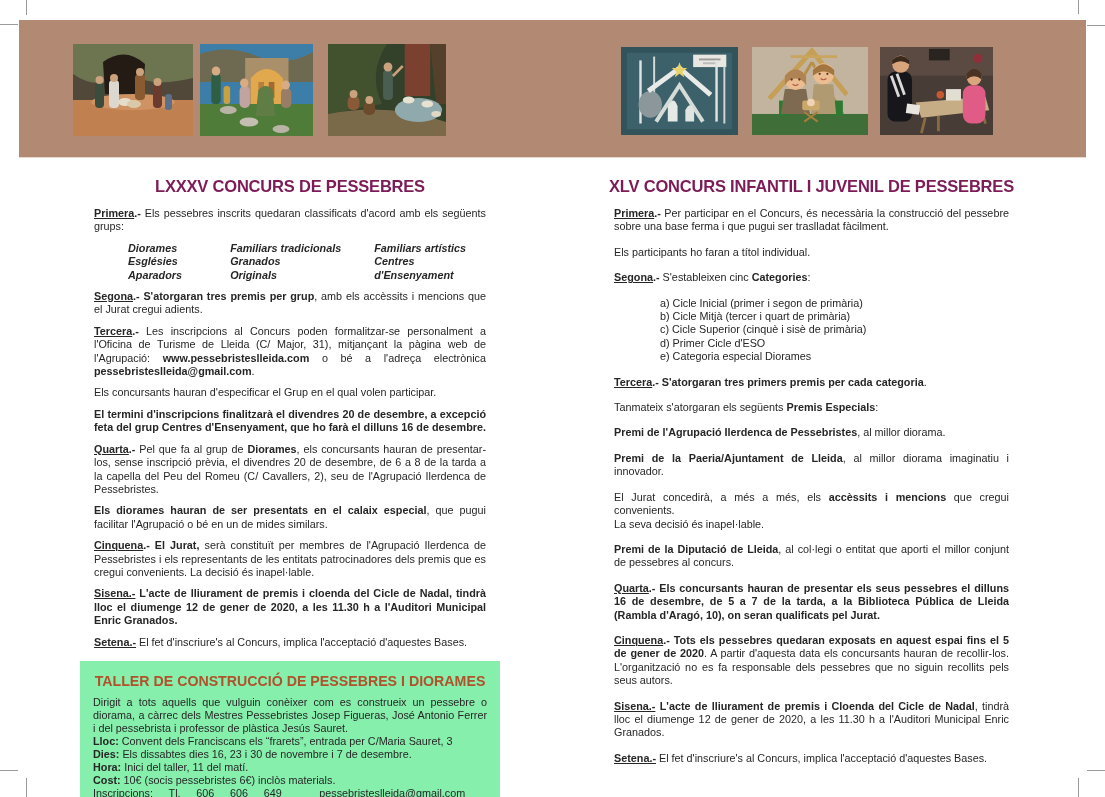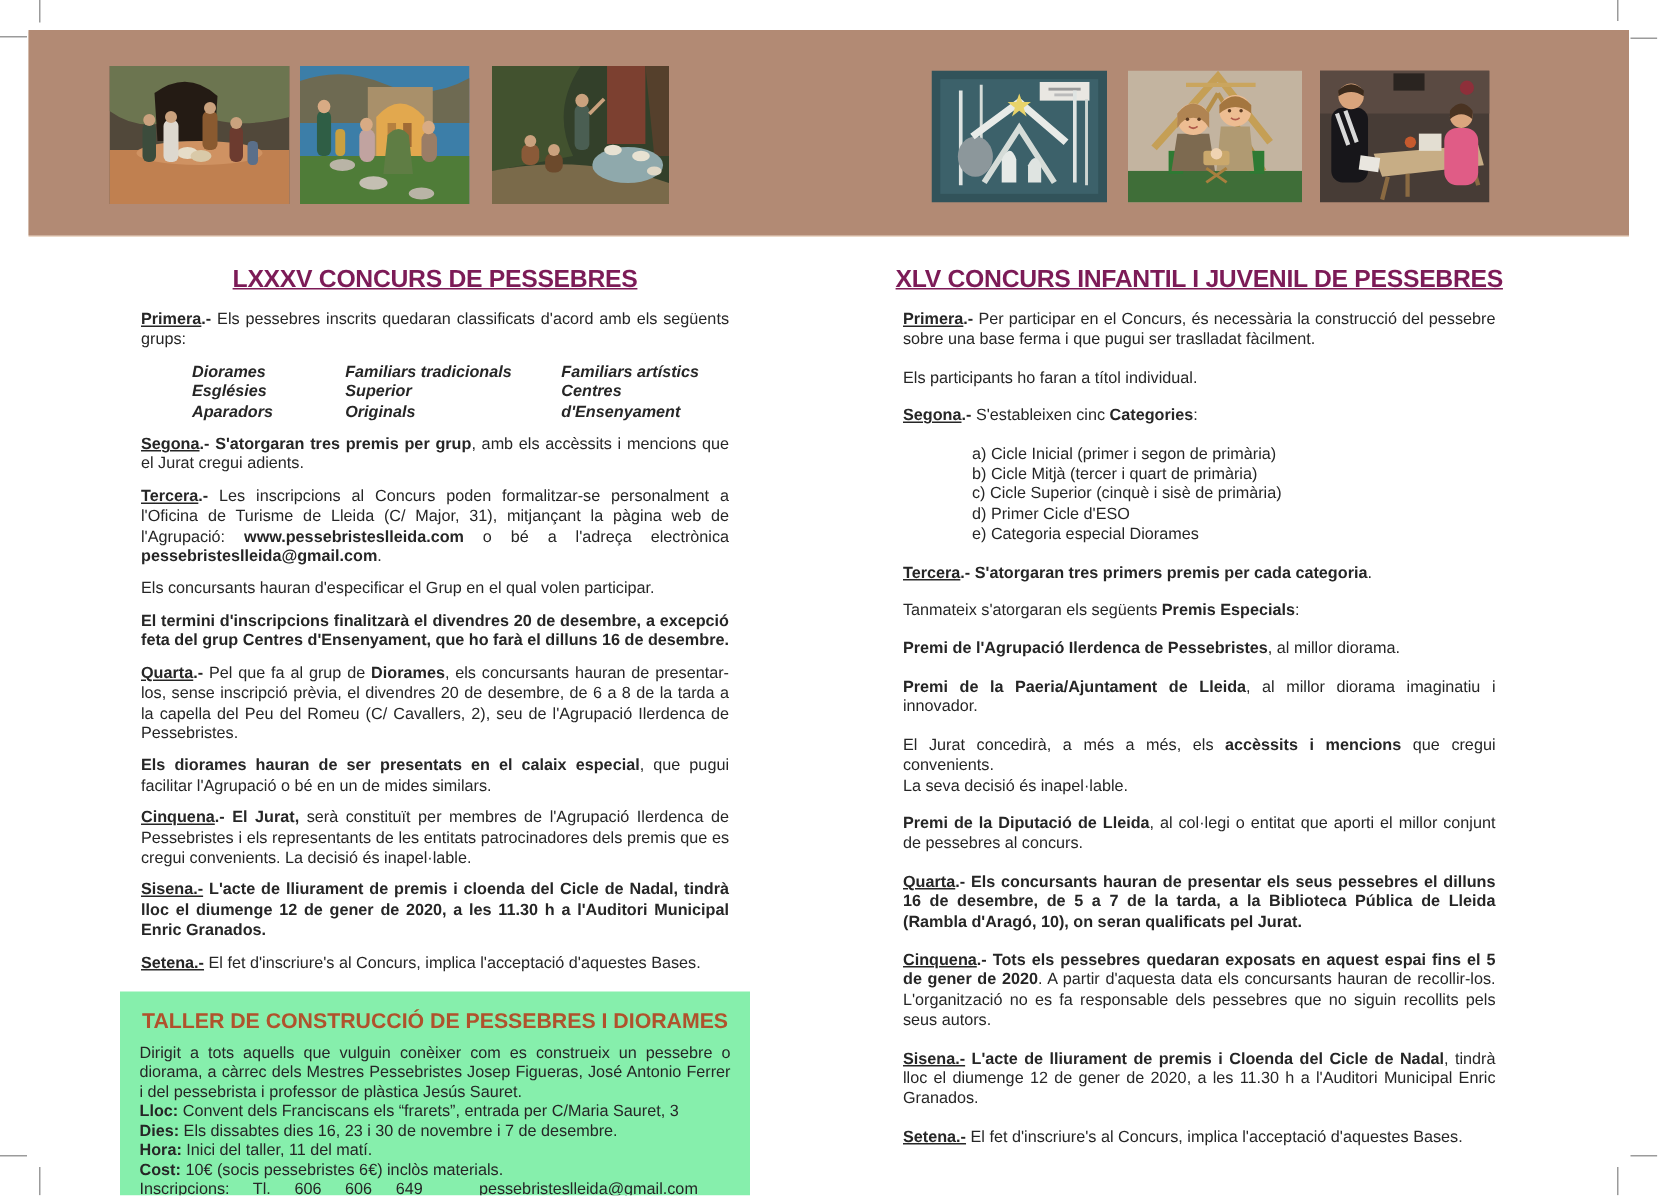--- a/index.html
+++ b/index.html
@@ -8,23 +8,23 @@
   
   .mark{position:absolute;background:#9b9b9b;}
   
   .band{position:absolute;left:19px;top:20px;width:1067px;height:137px;background:#b28a74;
         box-shadow:0 1px 0 0 #ecd9c9;}
   .photo{position:absolute;top:24px;width:120px;height:92px;}
   .photo svg{display:block;width:100%;height:100%;}
   
   .col{position:absolute;top:172px;font-size:10.8px;line-height:13.4px;}
   .col.left{left:80px;width:420px;}
-  .col.right{left:588px;width:423px;}
+  .col.right{left:600px;width:423px;}
   h1.title{font-size:16.5px;line-height:20px;font-weight:bold;color:#7c1b57;text-align:center;
-           margin:4px 0 11px;letter-spacing:-0.2px;text-decoration:underline;}
+           margin:4px 0 11px;letter-spacing:-0.2px;}
   .para{margin:0 14px 8px;text-align:justify;}
   .col.right .para{margin-bottom:12px;}
   .b{font-weight:bold;}
   .u{text-decoration:underline;}
   .para.groups{display:flex;padding-left:34px;font-weight:bold;font-style:italic;text-align:left;}
   .groups .gcol:nth-child(1){width:112px;}
   .groups .gcol:nth-child(2){width:158px;}
   .para.list{padding-left:46px;text-align:left;}
   
   .box{margin-top:12px;background:#86efac;padding:9px 13px 9px;}
@@ -187,21 +187,21 @@
     <div>
         <div class="para"><span class="b u">Primera</span><span class="b">.- </span><span>Els pessebres inscrits quedaran classificats d'acord amb els següents grups:</span></div>
         <div class="para groups">
           <div class="gcol">
             <div>Diorames</div>
             <div>Esglésies</div>
             <div>Aparadors</div>
           </div>
           <div class="gcol">
             <div>Familiars tradicionals</div>
-            <div>Superior</div>
+            <div>Granados</div>
             <div>Originals</div>
           </div>
           <div class="gcol">
             <div>Familiars artístics</div>
             <div>Centres d'Ensenyament</div>
           </div>
         </div>
         <div class="para"><span class="b u">Segona</span><span class="b">.- </span><span class="b">S'atorgaran tres premis per grup</span><span>, amb els accèssits i mencions que el Jurat cregui adients.</span></div>
         <div class="para"><span class="b u">Tercera</span><span class="b">.- </span><span>Les inscripcions al Concurs poden formalitzar-se personalment a l'Oficina de Turisme de Lleida (C/ Major, 31), mitjançant la pàgina web de l'Agrupació: </span><span class="b">www.pessebristeslleida.com</span><span> o bé a l'adreça electrònica </span><span class="b">pessebristeslleida@gmail.com</span><span>.</span></div>
         <div class="para"><span>Els concursants hauran d'especificar el Grup en el qual volen participar.</span></div>

